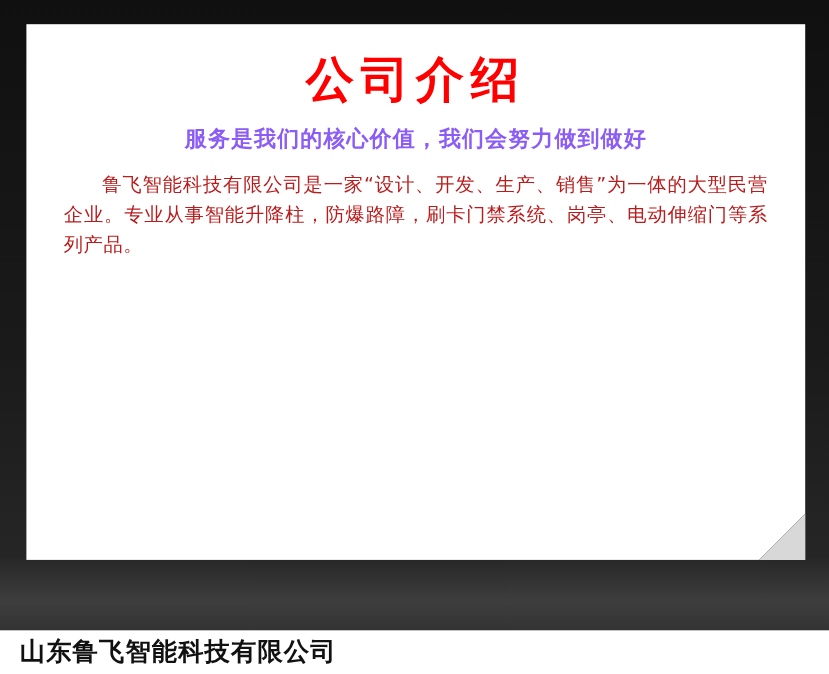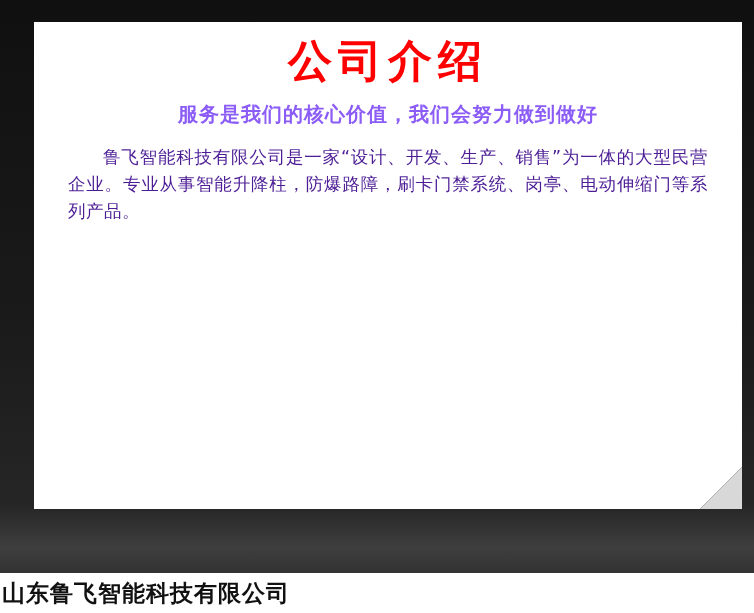--- a/index.html
+++ b/index.html
@@ -36,27 +36,27 @@
     position: absolute;
     left: 0;
     right: 0;
     bottom: 0;
     height: 70px;
     background: linear-gradient(180deg, rgba(255,255,255,0.0) 0%, rgba(255,255,255,0.10) 60%, rgba(255,255,255,0.04) 100%);
     pointer-events: none;
   }
   .sheet {
     position: absolute;
-    left: 34px;
+    left: 24px;
     top: 22px;
     width: 708px;
     height: 487px;
     background: #ffffff;
     box-sizing: border-box;
-    padding: 8px 34px 0 34px;
+    padding: 20px 34px 0 34px;
     z-index: 2;
   }
   
   .fold {
     position: absolute;
     right: 0;
     bottom: 0;
     width: 0;
     height: 0;
     border-left: 42px solid transparent;
@@ -85,21 +85,21 @@
   }
   .subtitle {
     text-align: center;
     color: #8b5cf6;
     font-size: 20px;
     font-weight: bold;
     letter-spacing: 1px;
     margin-bottom: 16px;
   }
   .body-text {
-    color: #4c1d95;
+    color: #b91c1c;
     font-size: 17.5px;
     line-height: 1.55;
     text-align: justify;
     letter-spacing: 0.5px;
   }
   .para {
     margin: 0 0 2px 0;
   }
   .para.indent {
     text-indent: 2em;
@@ -109,21 +109,21 @@
     left: 0;
     top: 573px;
     width: 754px;
     height: 40px;
     background: #ffffff;
     color: #111111;
     font-size: 23px;
     font-weight: bold;
     line-height: 40px;
     letter-spacing: 1px;
-    padding-left: 2px;
+    padding-left: 18px;
     box-sizing: border-box;
   }
 </style>
 </head>
 <body>
 
 <div class="stage">
 
   <div class="poster-frame">
 

